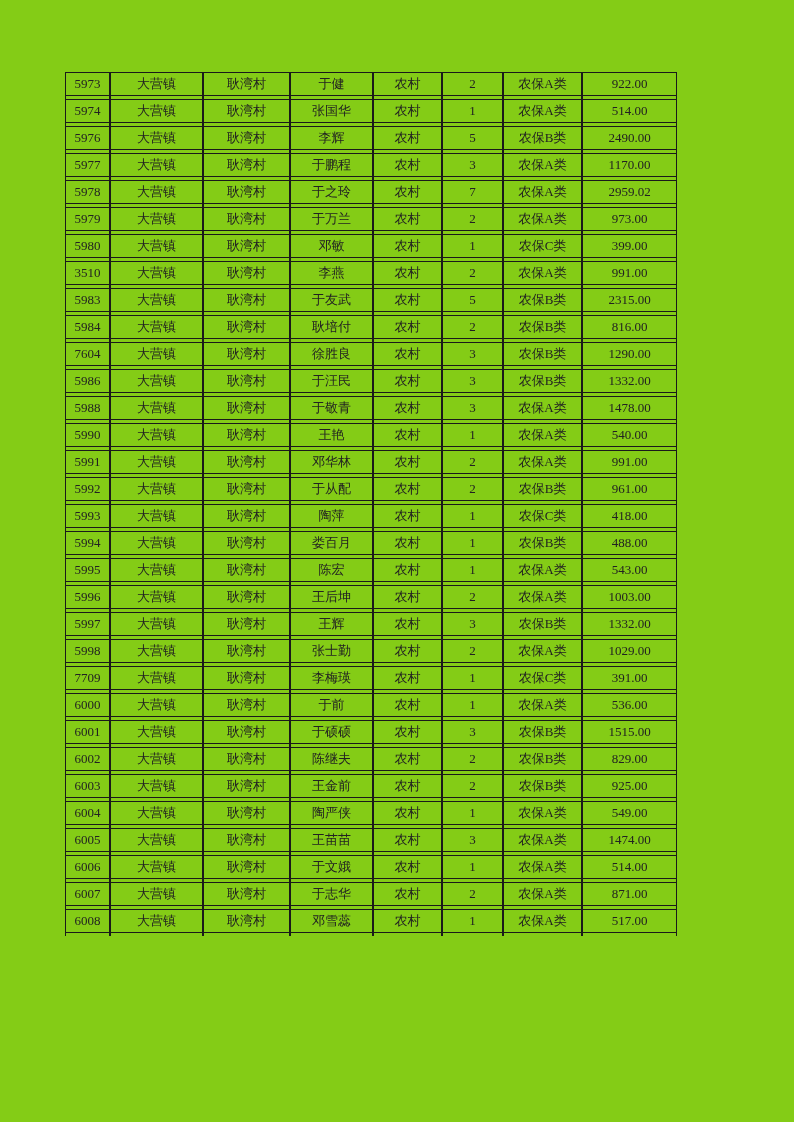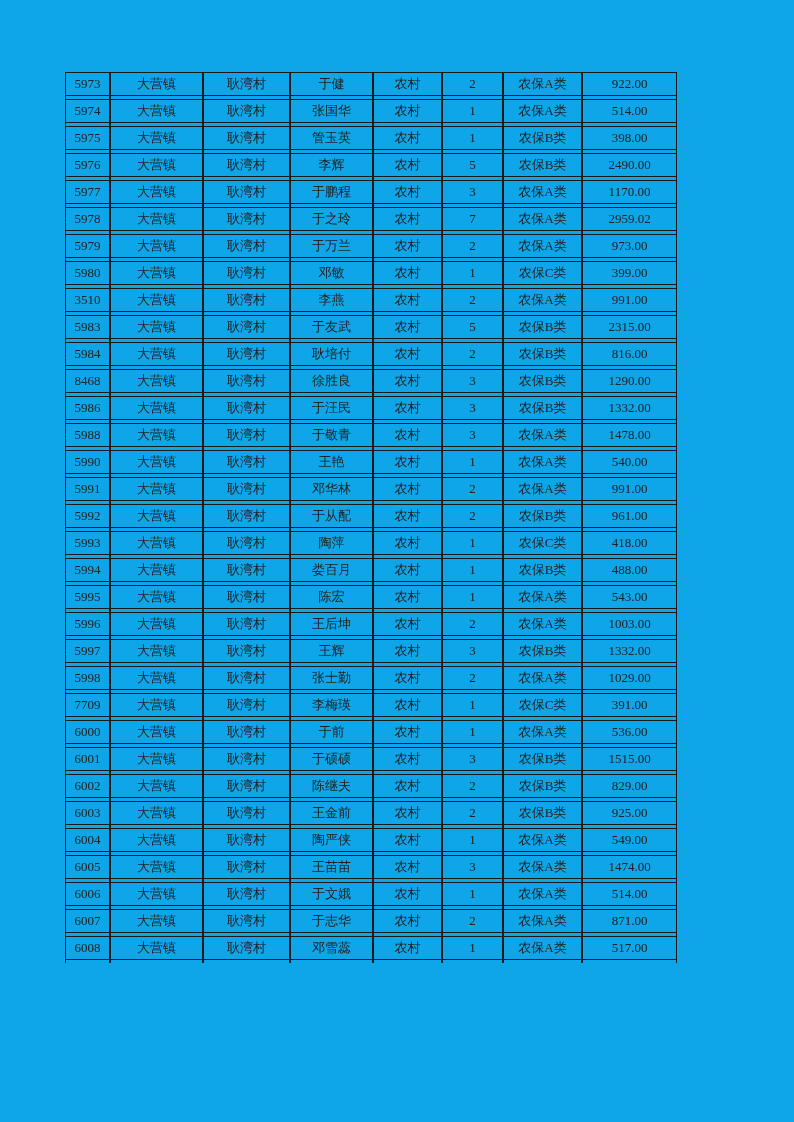--- a/index.html
+++ b/index.html
@@ -4,21 +4,21 @@
 <style>
   html, body {
     margin: 0;
     padding: 0;
     background: #ffffff;
   }
   .page {
     position: relative;
     width: 794px;
     height: 1122px;
-    background: #0ea5e9;
+    background: #84cc16;
     overflow: hidden;
   }
   table.roster {
     position: absolute;
     left: 65px;
     top: 69px;
     width: 612px;
     table-layout: fixed;
     border-collapse: separate;
     border-spacing: 0 3px;
@@ -82,30 +82,20 @@
           <td>5974</td>
           <td>大营镇</td>
           <td>耿湾村</td>
           <td>张国华</td>
           <td>农村</td>
           <td>1</td>
           <td>农保A类</td>
           <td>514.00</td>
         </tr>
         <tr>
-          <td>5975</td>
-          <td>大营镇</td>
-          <td>耿湾村</td>
-          <td>管玉英</td>
-          <td>农村</td>
-          <td>1</td>
-          <td>农保B类</td>
-          <td>398.00</td>
-        </tr>
-        <tr>
           <td>5976</td>
           <td>大营镇</td>
           <td>耿湾村</td>
           <td>李辉</td>
           <td>农村</td>
           <td>5</td>
           <td>农保B类</td>
           <td>2490.00</td>
         </tr>
         <tr>
@@ -172,21 +162,21 @@
           <td>5984</td>
           <td>大营镇</td>
           <td>耿湾村</td>
           <td>耿培付</td>
           <td>农村</td>
           <td>2</td>
           <td>农保B类</td>
           <td>816.00</td>
         </tr>
         <tr>
-          <td>8468</td>
+          <td>7604</td>
           <td>大营镇</td>
           <td>耿湾村</td>
           <td>徐胜良</td>
           <td>农村</td>
           <td>3</td>
           <td>农保B类</td>
           <td>1290.00</td>
         </tr>
         <tr>
           <td>5986</td>

